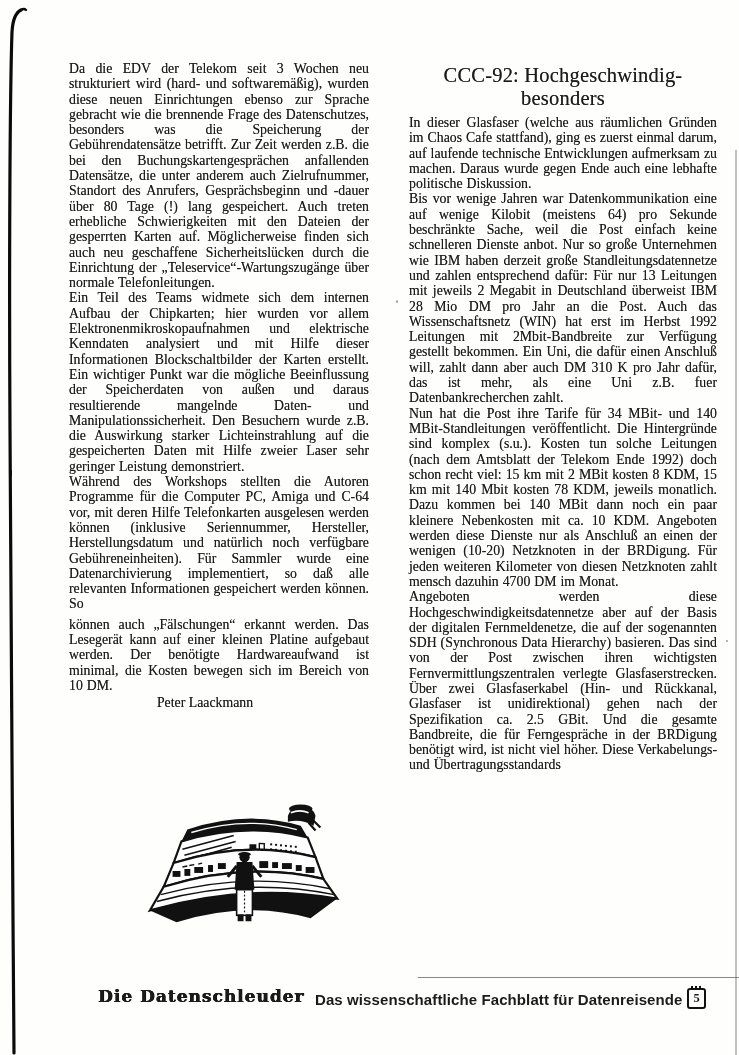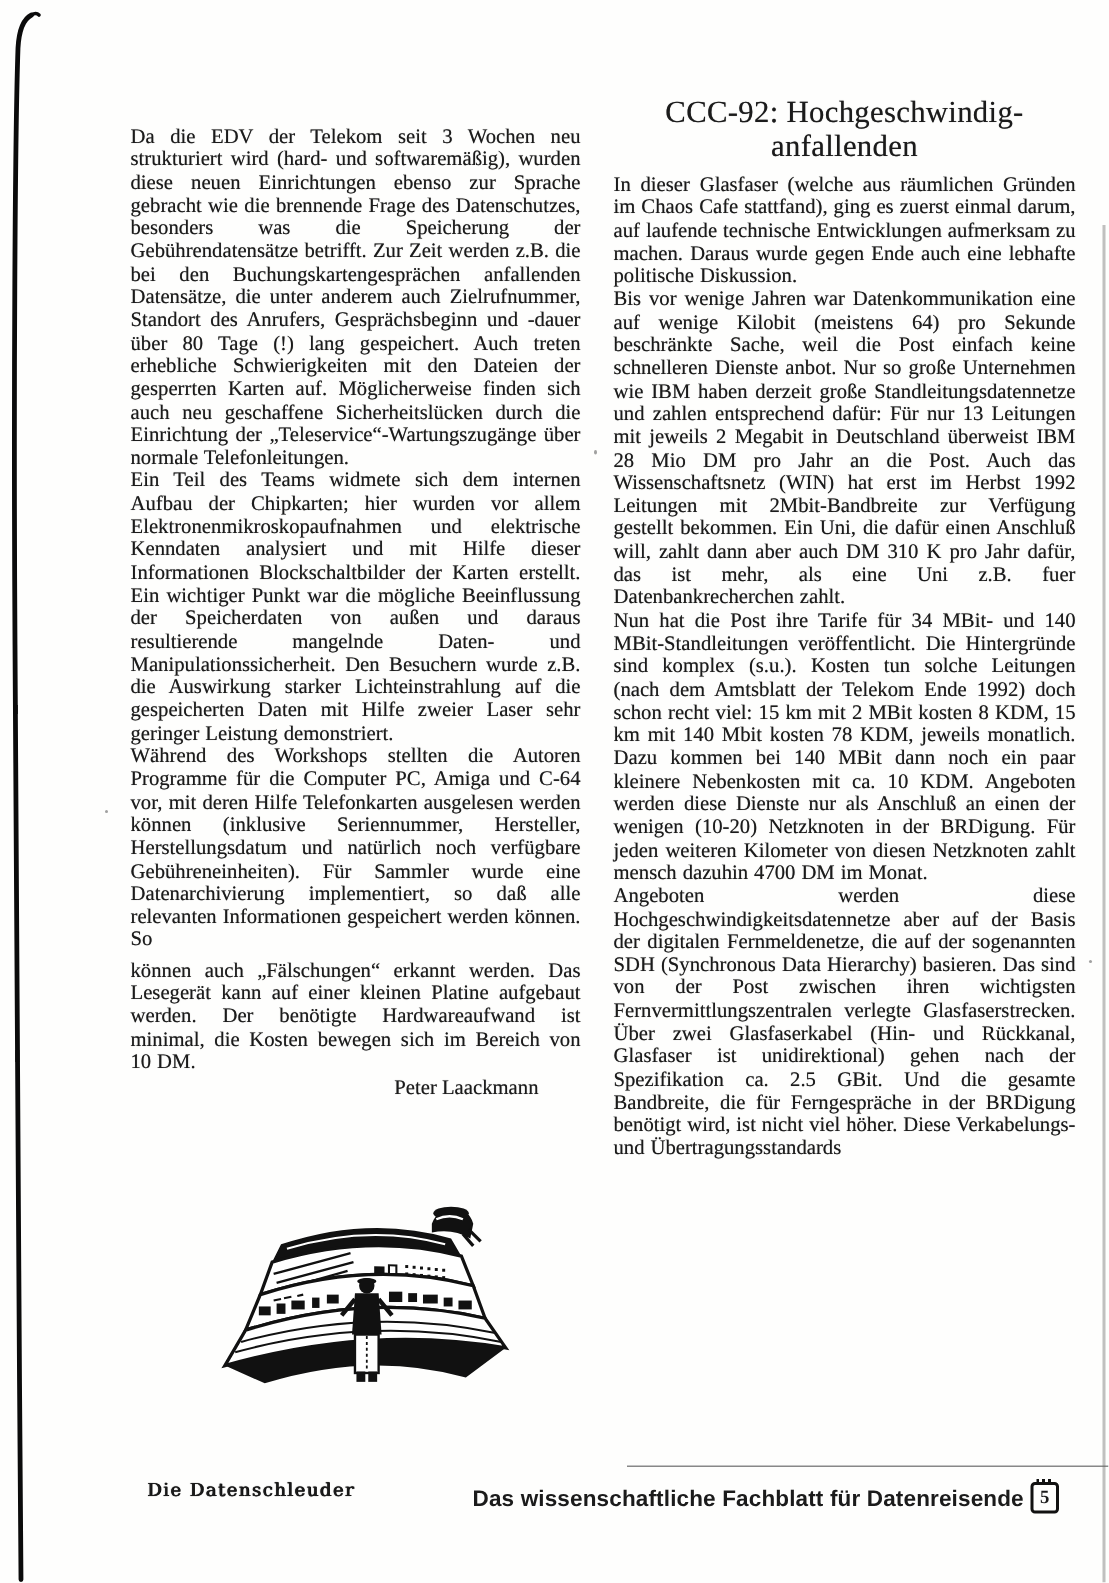--- a/index.html
+++ b/index.html
@@ -5,46 +5,46 @@
   html,body{margin:0;padding:0;}
   body{
     width:739px;height:1055px;position:relative;overflow:hidden;
     background:#fefefd;color:#1b1b1b;
     font-family:"Liberation Serif","DejaVu Serif",serif;
   }
   
   .txt{ text-shadow:0 0 .45px rgba(10,10,10,.6); }
 
   .col{ position:absolute; }
-  .col-left{ left:87px; top:61px; width:300px;margin-top:22px; }
+  .col-left{ left:69px; top:61px; width:300px; }
   .col-right{ left:409px; top:64px; width:308px; }
 
   p.body-text{
     margin:0; text-align:justify; font-size:13.8px; line-height:15.3px;
     hyphens:auto; -webkit-hyphens:auto; word-spacing:.5px;
   }
   p.gap-before{ margin-top:5px; }
 
   .article-title{
     font-size:20.5px; font-weight:normal; text-align:center; line-height:22.5px;
     margin:0 0 6px 0; letter-spacing:.2px;
   }
   .article-title .tline{ display:block; }
 
   .signature{
-    margin:2px 28px 0 0; text-align:right; font-size:13.8px; line-height:15.3px;
+    margin:2px 28px 0 0; text-align:center; font-size:13.8px; line-height:15.3px;
   }
 
   .illustration{ position:absolute; left:143px; top:800px; width:207px; height:138px; }
 
   
   .footer-rule{ position:absolute; left:418px; top:977px; width:321px; height:1px;
     background:#6a6a6a; opacity:.8; }
   .brand{
-    position:absolute; left:98px; top:986px; font-size:12px; font-weight:normal;
+    position:absolute; left:98px; top:986px; font-size:17px; font-weight:bold;
     letter-spacing:1px; text-shadow:.6px 0 0 #111, 0 0 .6px #111;
     font-family:"DejaVu Serif",serif;
   }
   .tagline{
     position:absolute; left:315px; top:991px; font-size:15px; font-weight:bold;
     font-family:"Liberation Sans","DejaVu Sans",sans-serif; letter-spacing:.1px;
   }
   .page-badge{
     position:absolute; left:687px; top:988px; width:19px; height:21px;
     border:2px solid #111; border-radius:3px; box-sizing:border-box;
@@ -83,21 +83,21 @@
   <p class="body-text">Da die EDV der Telekom seit 3 Wochen neu strukturiert wird (hard- und softwaremäßig), wurden diese neuen Einrichtungen ebenso zur Sprache gebracht wie die brennende Frage des Datenschutzes, besonders was die Speicherung der Gebührendatensätze betrifft. Zur Zeit werden z.B. die bei den Buchungskartengesprächen anfallenden Datensätze, die unter anderem auch Zielrufnummer, Standort des Anrufers, Gesprächsbeginn und -dauer über 80 Tage (!) lang gespeichert. Auch treten erhebliche Schwierigkeiten mit den Dateien der gesperrten Karten auf. Möglicherweise finden sich auch neu geschaffene Sicherheitslücken durch die Einrichtung der „Teleservice“-Wartungszugänge über normale Telefonleitungen.</p>
   <p class="body-text">Ein Teil des Teams widmete sich dem internen Aufbau der Chipkarten; hier wurden vor allem Elektronenmikroskopaufnahmen und elektrische Kenndaten analysiert und mit Hilfe dieser Informationen Blockschaltbilder der Karten erstellt. Ein wichtiger Punkt war die mögliche Beeinflussung der Speicherdaten von außen und daraus resultierende mangelnde Daten- und Manipulationssicherheit. Den Besuchern wurde z.B. die Auswirkung starker Lichteinstrahlung auf die gespeicherten Daten mit Hilfe zweier Laser sehr geringer Leistung demonstriert.</p>
   <p class="body-text">Während des Workshops stellten die Autoren Programme für die Computer PC, Amiga und C-64 vor, mit deren Hilfe Telefonkarten ausgelesen werden können (inklusive Seriennummer, Hersteller, Herstellungsdatum und natürlich noch verfügbare Gebühreneinheiten). Für Sammler wurde eine Datenarchivierung implementiert, so daß alle relevanten Informationen gespeichert werden können. So</p>
   <p class="body-text gap-before">können auch „Fälschungen“ erkannt werden. Das Lesegerät kann auf einer kleinen Platine aufgebaut werden. Der benötigte Hardwareaufwand ist minimal, die Kosten bewegen sich im Bereich von 10 DM.</p>
   <div class="signature">Peter Laackmann</div>
 </div>
 
 <div class="col col-right txt">
   <h2 class="article-title">
     <span class="tline">CCC-92: Hochgeschwindig-</span>
-    <span class="tline">anfallenden</span>
+    <span class="tline">besonders</span>
   </h2>
   <p class="body-text">In dieser Glasfaser (welche aus räumlichen Gründen im Chaos Cafe stattfand), ging es zuerst einmal darum, auf laufende technische Entwicklungen aufmerksam zu machen. Daraus wurde gegen Ende auch eine lebhafte politische Diskussion.</p>
   <p class="body-text">Bis vor wenige Jahren war Datenkommunikation eine auf wenige Kilobit (meistens 64) pro Sekunde beschränkte Sache, weil die Post einfach keine schnelleren Dienste anbot. Nur so große Unternehmen wie IBM haben derzeit große Standleitungsdatennetze und zahlen entsprechend dafür: Für nur 13 Leitungen mit jeweils 2 Megabit in Deutschland überweist IBM 28 Mio DM pro Jahr an die Post. Auch das Wissenschaftsnetz (WIN) hat erst im Herbst 1992 Leitungen mit 2Mbit-Bandbreite zur Verfügung gestellt bekommen. Ein Uni, die dafür einen Anschluß will, zahlt dann aber auch DM 310 K pro Jahr dafür, das ist mehr, als eine Uni z.B. fuer Datenbankrecherchen zahlt.</p>
   <p class="body-text">Nun hat die Post ihre Tarife für 34 MBit- und 140 MBit-Standleitungen veröffentlicht. Die Hintergründe sind komplex (s.u.). Kosten tun solche Leitungen (nach dem Amtsblatt der Telekom Ende 1992) doch schon recht viel: 15 km mit 2 MBit kosten 8 KDM, 15 km mit 140 Mbit kosten 78 KDM, jeweils monatlich. Dazu kommen bei 140 MBit dann noch ein paar kleinere Nebenkosten mit ca. 10 KDM. Angeboten werden diese Dienste nur als Anschluß an einen der wenigen (10-20) Netzknoten in der BRDigung. Für jeden weiteren Kilometer von diesen Netzknoten zahlt mensch dazuhin 4700 DM im Monat.</p>
   <p class="body-text">Angeboten werden diese Hochgeschwindigkeitsdatennetze aber auf der Basis der digitalen Fernmeldenetze, die auf der sogenannten SDH (Synchronous Data Hierarchy) basieren. Das sind von der Post zwischen ihren wichtigsten Fernvermittlungszentralen verlegte Glasfaserstrecken. Über zwei Glasfaserkabel (Hin- und Rückkanal, Glasfaser ist unidirektional) gehen nach der Spezifikation ca. 2.5 GBit. Und die gesamte Bandbreite, die für Ferngespräche in der BRDigung benötigt wird, ist nicht viel höher. Diese Verkabelungs- und Übertragungsstandards</p>
 </div>
 
 <svg class="illustration" viewBox="0 0 210 140">
 
   <g>

